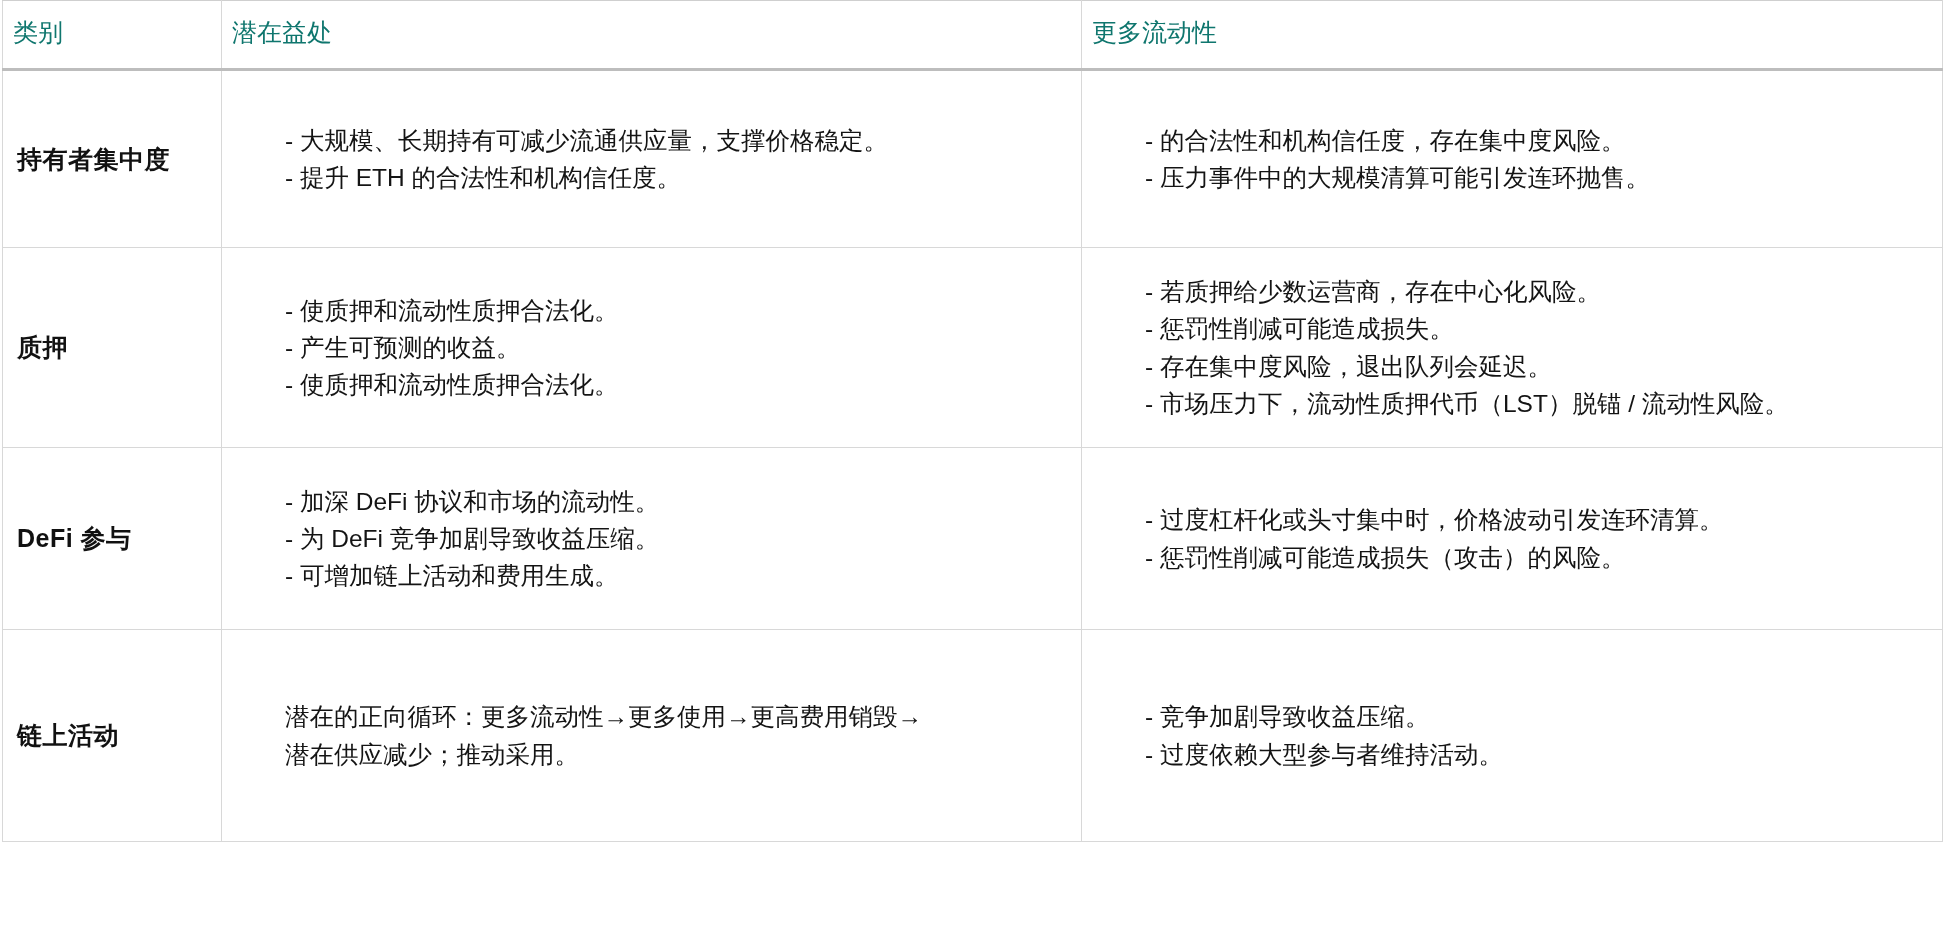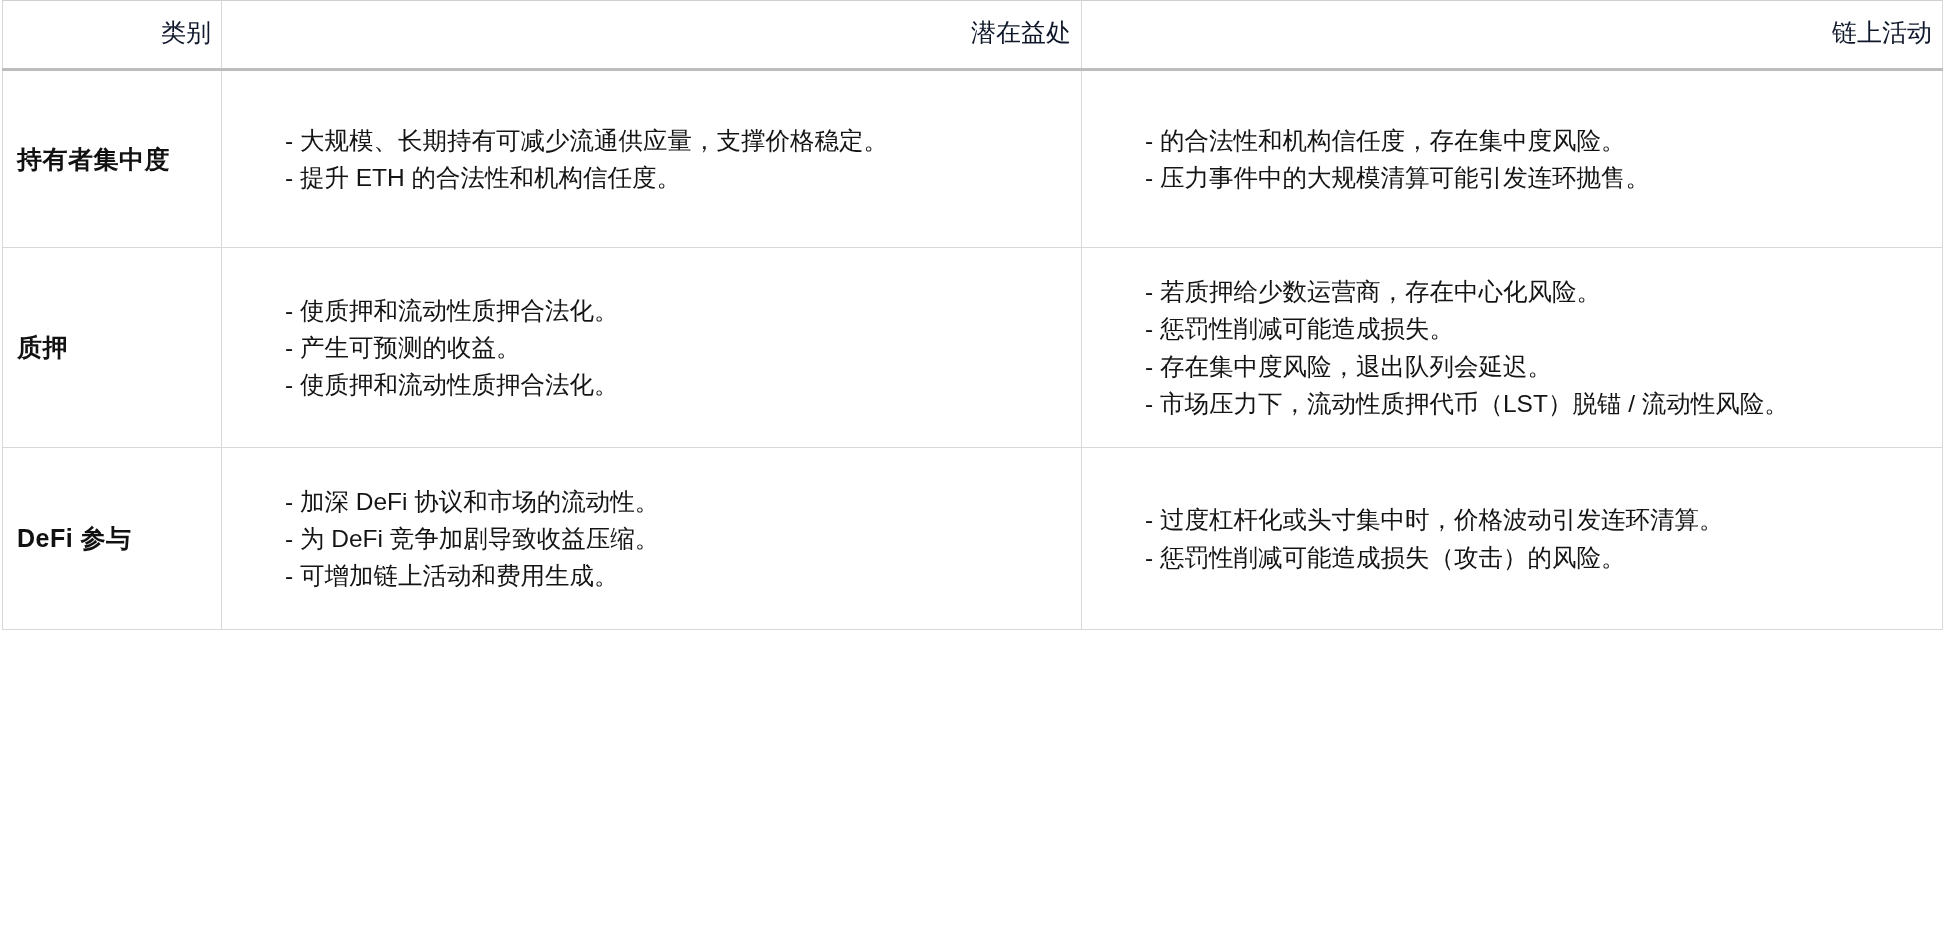--- a/index.html
+++ b/index.html
@@ -32,28 +32,28 @@
   table.risk-table col.c-risk     { width: 861px; }
 
   table.risk-table th,
   table.risk-table td {
     border: 1px solid #d8d8d8;
     vertical-align: middle;
     padding: 10px 14px;
     box-sizing: border-box;
   }
   table.risk-table thead th {
-    text-align: right;
+    text-align: left;
     font-weight: 400;
     font-size: 25px;
     line-height: 1.4;
     padding: 14px 10px 18px 10px;
     border-top: 1px solid #cfcfcf;
     border-bottom: 3px solid #bdbdbd;
-    color: #0f172a;
+    color: #0f766e;
   }
   table.risk-table tbody td.cat {
     text-align: left;
     font-weight: bold;
     font-size: 25px;
     color: #111111;
     letter-spacing: 0.5px;
   }
   table.risk-table tbody td.cell {
     font-size: 24.5px;
@@ -78,21 +78,21 @@
   <table class="risk-table">
     <colgroup>
       <col class="c-category">
       <col class="c-benefit">
       <col class="c-risk">
     </colgroup>
     <thead>
       <tr>
         <th>类别</th>
         <th>潜在益处</th>
-        <th>链上活动</th>
+        <th>更多流动性</th>
       </tr>
     </thead>
     <tbody>
       <tr class="r1">
         <td class="cat">持有者集中度</td>
         <td class="cell">
           <div class="lines">
             <div>- 大规模、长期持有可减少流通供应量，支撑价格稳定。</div>
             <div>- 提升 ETH 的合法性和机构信任度。</div>
           </div>
@@ -131,15 +131,30 @@
             <div>- 可增加链上活动和费用生成。</div>
           </div>
         </td>
         <td class="cell">
           <div class="lines">
             <div>- 过度杠杆化或头寸集中时，价格波动引发连环清算。</div>
             <div>- 惩罚性削减可能造成损失（攻击）的风险。</div>
           </div>
         </td>
       </tr>
+      <tr class="r4">
+        <td class="cat">链上活动</td>
+        <td class="cell">
+          <div class="lines">
+            <div>潜在的正向循环：更多流动性→更多使用→更高费用销毁→</div>
+            <div>潜在供应减少；推动采用。</div>
+          </div>
+        </td>
+        <td class="cell">
+          <div class="lines">
+            <div>- 竞争加剧导致收益压缩。</div>
+            <div>- 过度依赖大型参与者维持活动。</div>
+          </div>
+        </td>
+      </tr>
     </tbody>
   </table>
 </div>
 
 </body></html>

